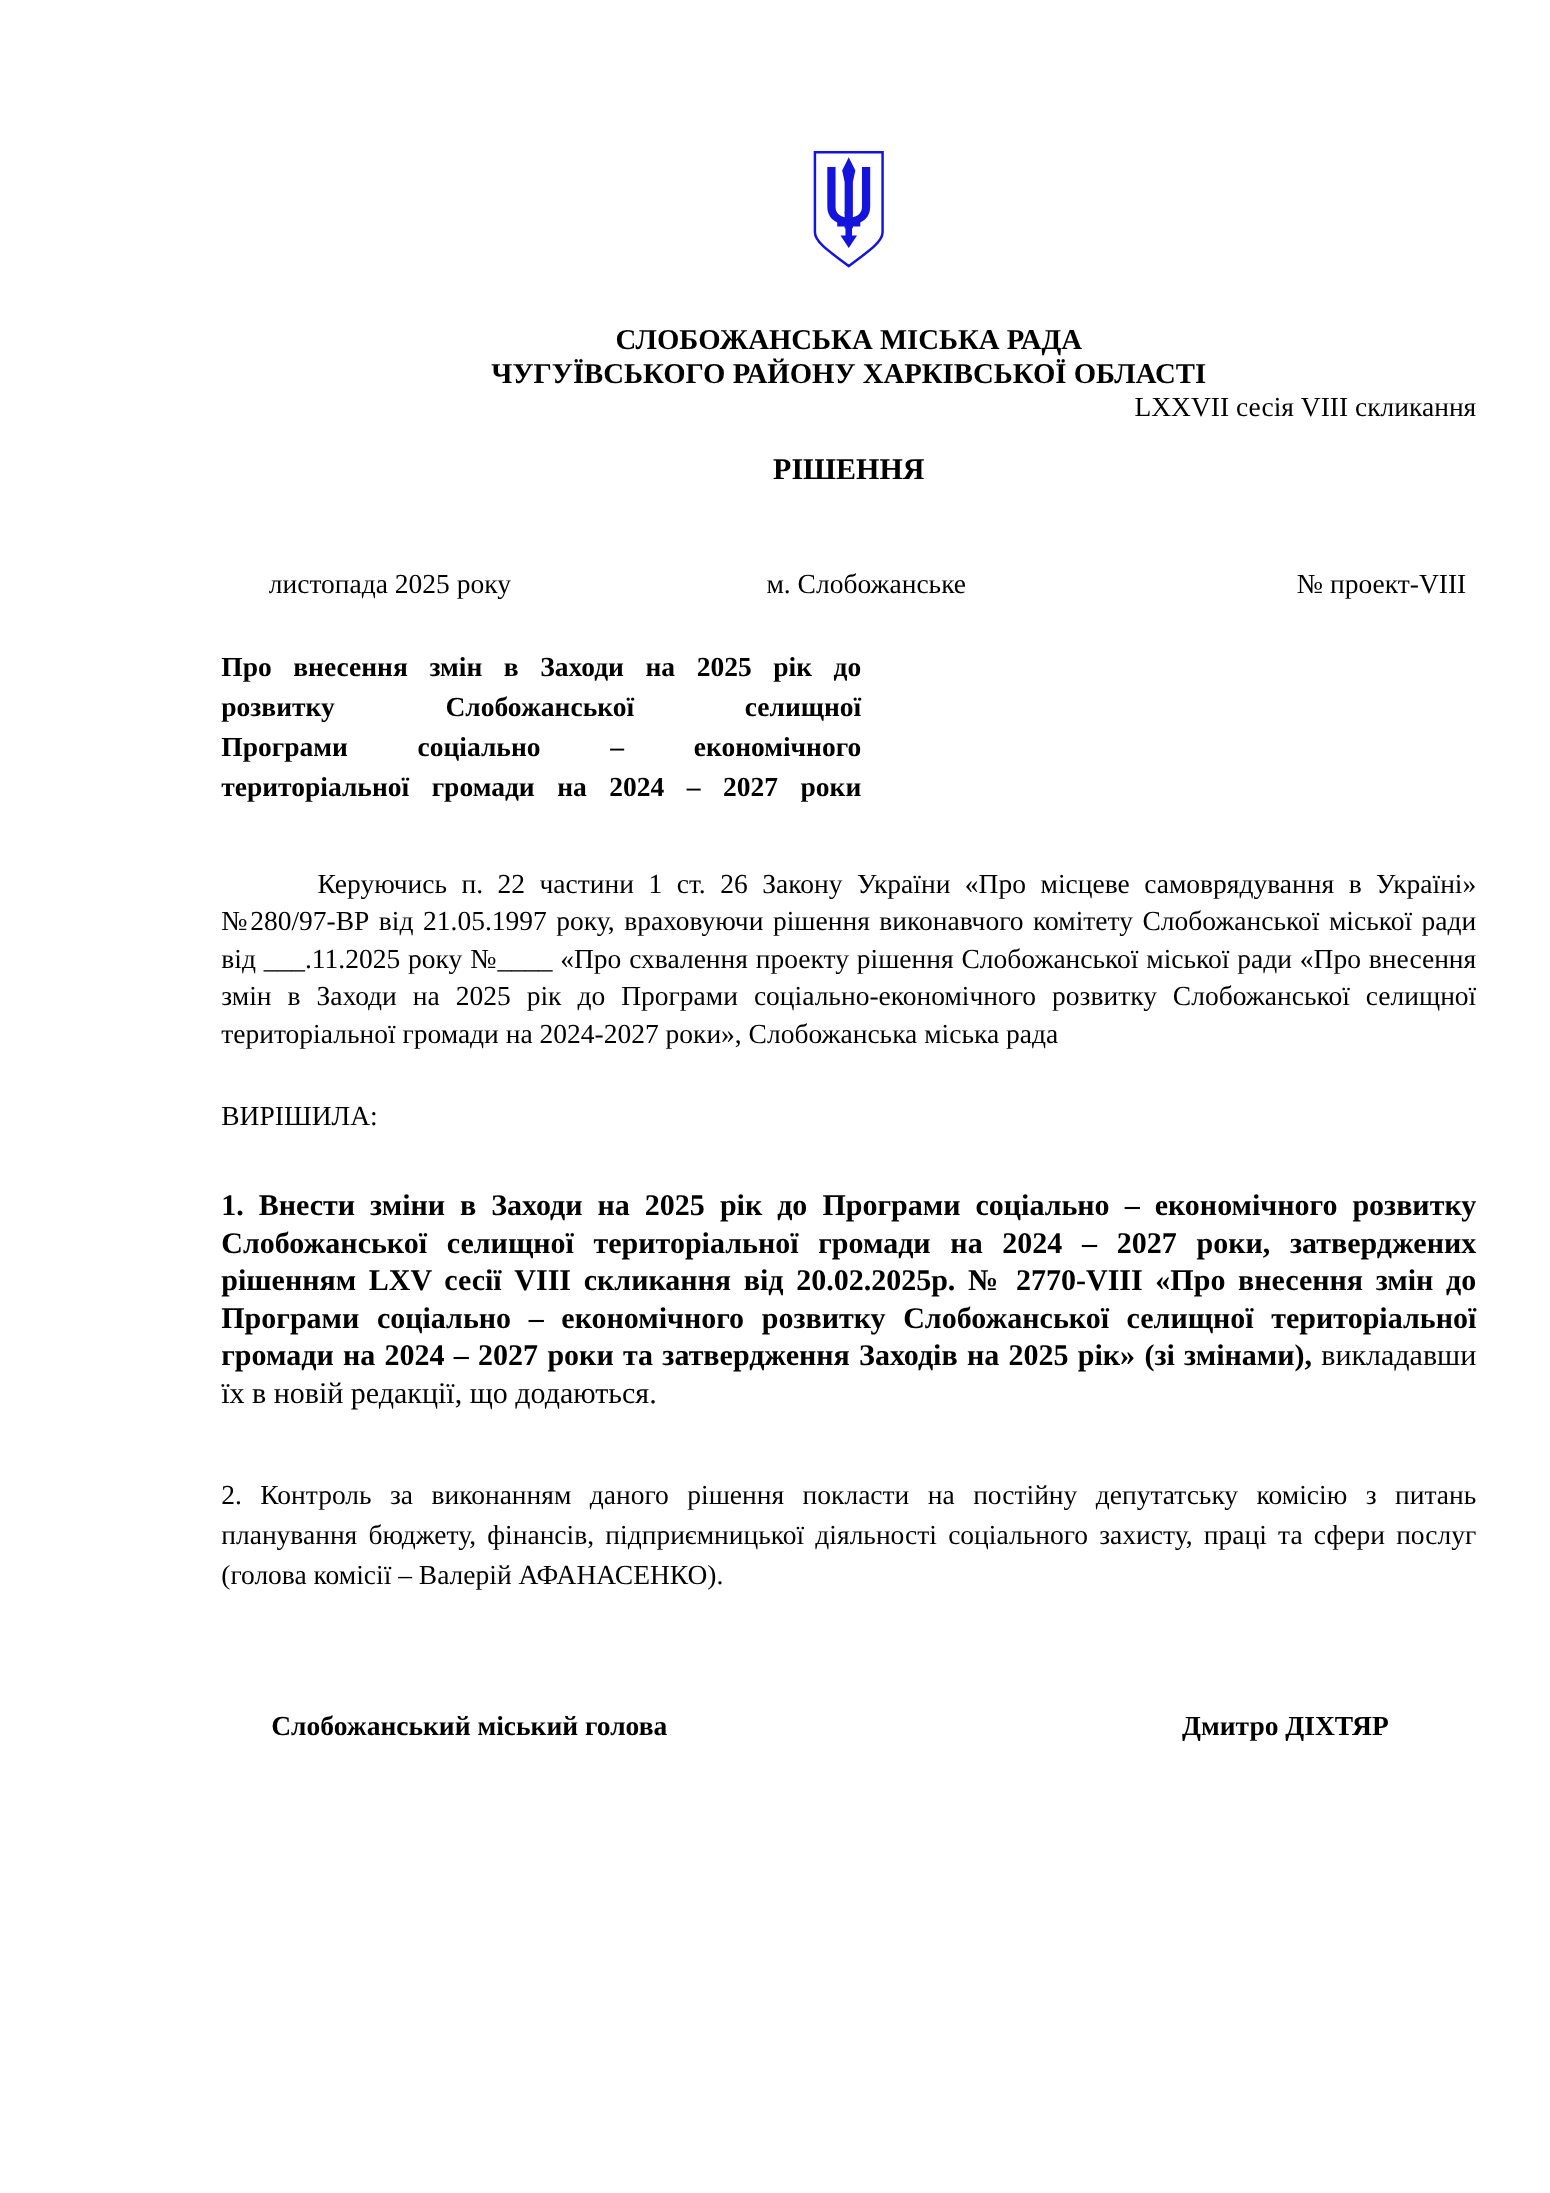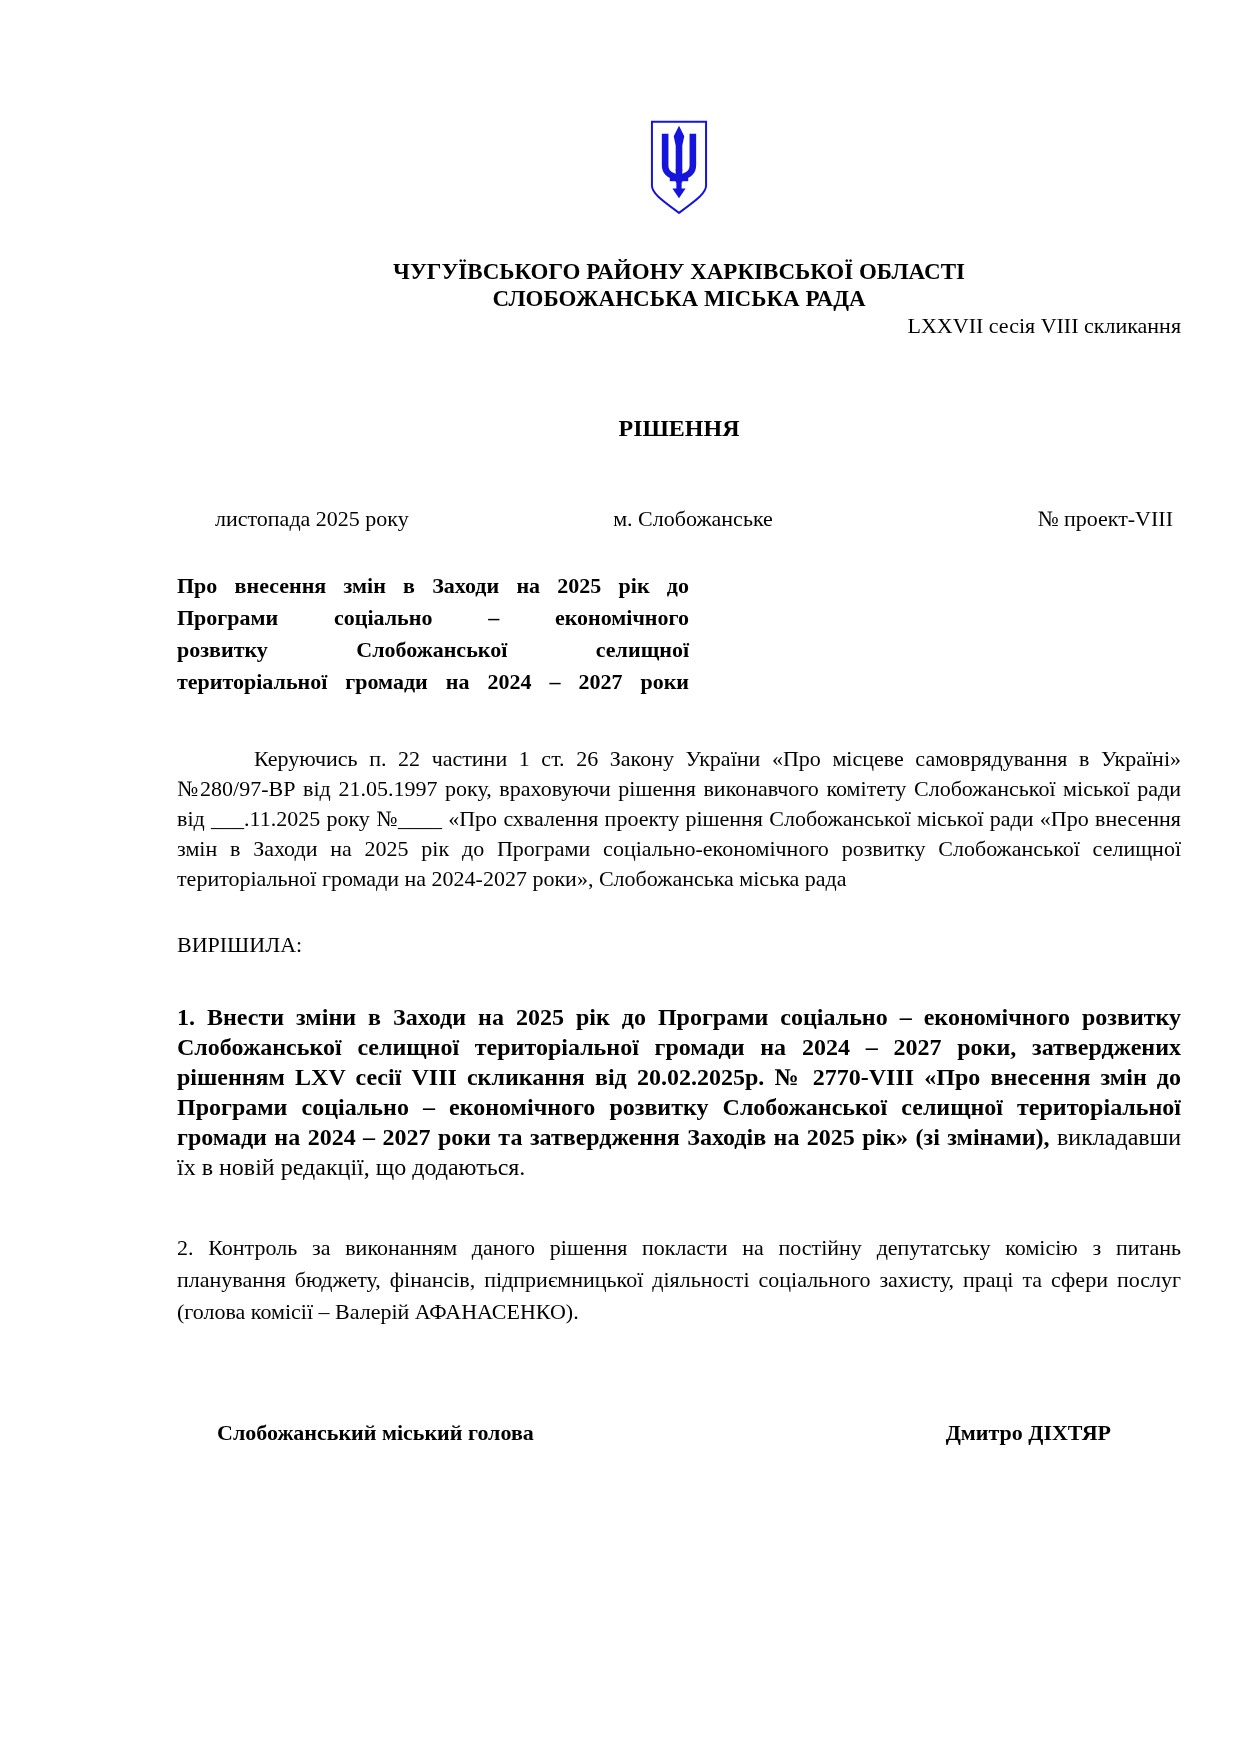--- a/index.html
+++ b/index.html
@@ -25,21 +25,21 @@
     font-size: 23px;
     line-height: 27px;
     text-align: center;
   }
   .session-line {
     font-size: 22px;
     line-height: 27px;
     text-align: right;
   }
   .doc-type {
-    margin-top: 76px;
+    margin-top: 24px;
     font-weight: bold;
     font-size: 24px;
     text-align: center;
   }
   .meta-row {
     margin-top: 64px;
     display: grid;
     grid-template-columns: 1fr auto 1fr;
     align-items: baseline;
     font-size: 22px;
@@ -105,36 +105,36 @@
       <path d="M50 12 L58 28 L55 42 L55 80 L45 80 L45 42 L42 28 Z"></path>
       <path d="M24 24 H34 V72 C34 79 38 83 46 85 L46 94 C32 92 24 84 24 72 Z"></path>
       <path d="M76 24 H66 V72 C66 79 62 83 54 85 L54 94 C68 92 76 84 76 72 Z"></path>
       <path d="M45 78 H55 V98 H45 Z"></path>
       <path d="M36 88 H64 V96 H36 Z"></path>
       <path d="M46 96 H54 V110 H46 Z"></path>
       <path d="M40 107 L50 122 L60 107 Z"></path>
     </g>
   </svg>
 
+  <div class="org-line">СЛОБОЖАНСЬКА МІСЬКА РАДА</div>
   <div class="org-line">ЧУГУЇВСЬКОГО РАЙОНУ ХАРКІВСЬКОЇ ОБЛАСТІ</div>
-  <div class="org-line">СЛОБОЖАНСЬКА МІСЬКА РАДА</div>
   <div class="session-line">LXXVII сесія VIII скликання</div>
 
   <div class="doc-type">РІШЕННЯ</div>
 
   <div class="meta-row">
     <span class="meta-date">листопада 2025 року</span>
     <span class="meta-place">м. Слобожанське</span>
     <span class="meta-number">№ проект-VIII</span>
   </div>
 
   <div class="subject">
     <div class="subject-line">Про внесення змін в Заходи на 2025 рік до</div>
+    <div class="subject-line">розвитку Слобожанської селищної</div>
     <div class="subject-line">Програми соціально – економічного</div>
-    <div class="subject-line">розвитку Слобожанської селищної</div>
     <div class="subject-line">територіальної громади на 2024 – 2027 роки</div>
   </div>
 
   <p class="preamble">Керуючись п. 22 частини 1 ст. 26 Закону України «Про місцеве самоврядування в Україні» №280/97-ВР від 21.05.1997 року, враховуючи рішення виконавчого комітету Слобожанської міської ради від ___.11.2025 року №____ «Про схвалення проекту рішення Слобожанської міської ради «Про внесення змін в Заходи на 2025 рік до Програми соціально-економічного розвитку Слобожанської селищної територіальної громади на 2024-2027 роки», Слобожанська міська рада</p>
 
   <p class="resolved-heading">ВИРІШИЛА:</p>
 
   <p class="item-1"><span class="bold-part">1. Внести зміни в Заходи на 2025 рік до Програми соціально – економічного розвитку Слобожанської селищної територіальної громади на 2024 – 2027 роки, затверджених рішенням LXV сесії VIII скликання від 20.02.2025р. № 2770-VIII «Про внесення змін до Програми соціально – економічного розвитку Слобожанської селищної територіальної громади на 2024 – 2027 роки та затвердження Заходів на 2025 рік» (зі змінами),</span><span> викладавши їх в новій редакції, що додаються.</span></p>
 
   <p class="item-2">2. Контроль за виконанням даного рішення покласти на постійну депутатську комісію з питань планування бюджету, фінансів, підприємницької діяльності соціального захисту, праці та сфери послуг (голова комісії – Валерій АФАНАСЕНКО).</p>

